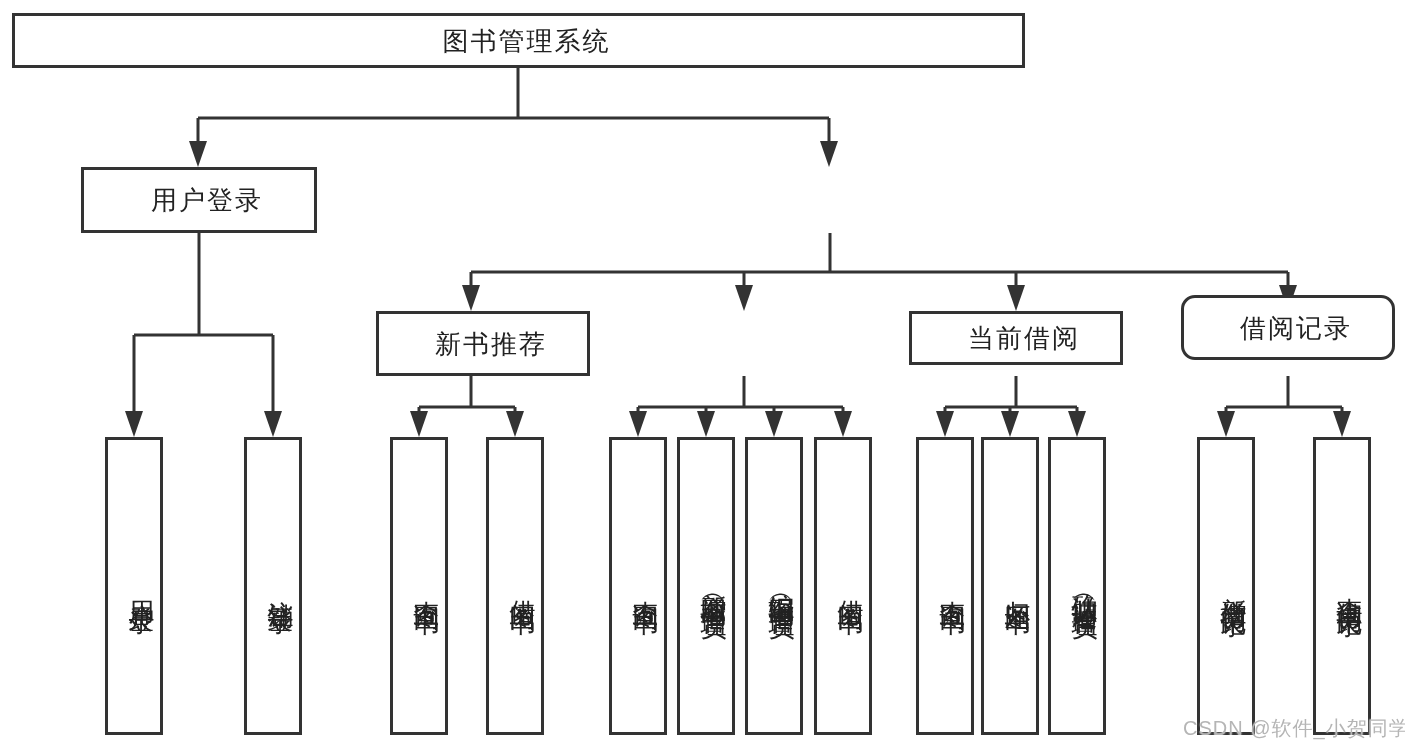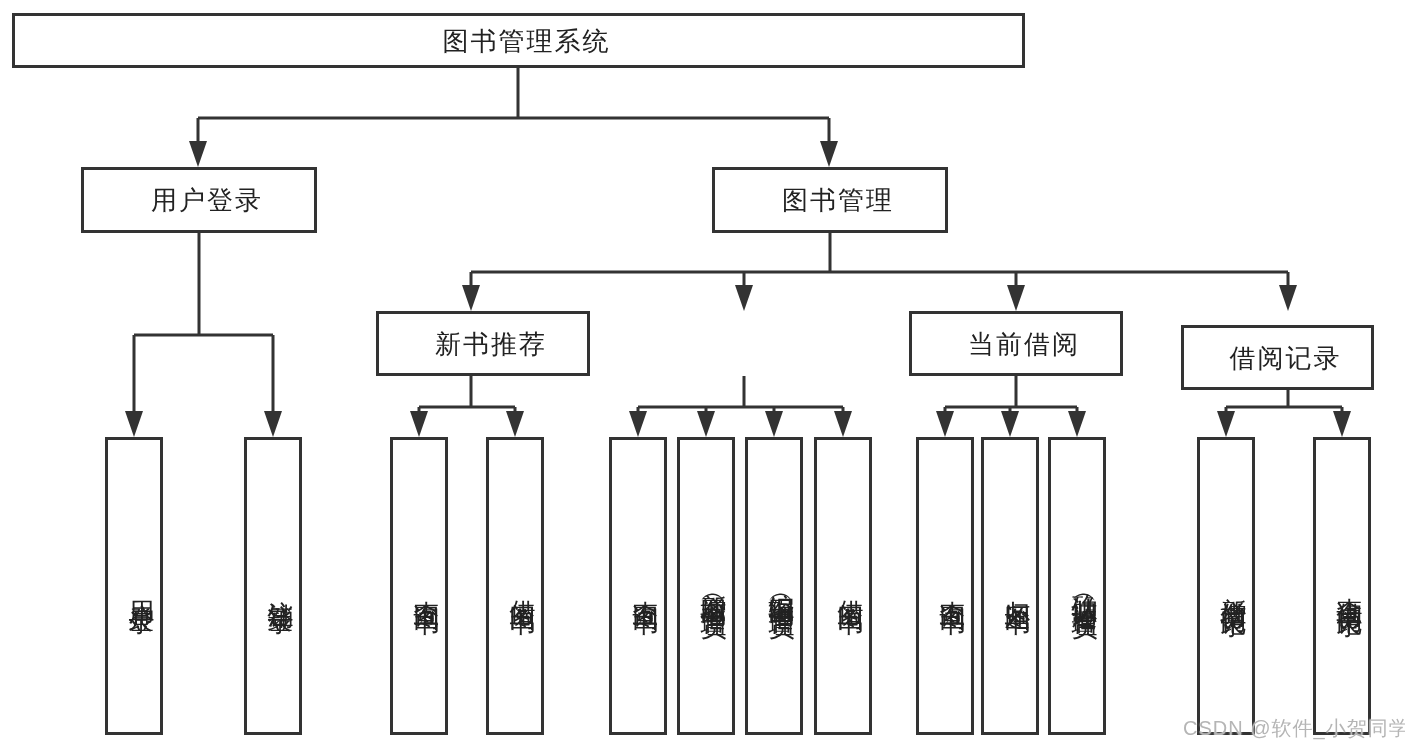--- a/index.html
+++ b/index.html
@@ -98,25 +98,24 @@
       <path d="M1068 411 H1086 L1077 437 Z"></path>
 
       <path d="M1217 411 H1235 L1226 437 Z"></path>
       <path d="M1333 411 H1351 L1342 437 Z"></path>
     </g>
   </svg>
 
   <div class="box hbox" style="left:12px; top:13px; width:1013px; height:55px;">图书管理系统</div>
 
   <div class="box hbox" style="left:81px; top:167px; width:236px; height:66px;">用户登录</div>
-  <div class="box hbox" style="left:712px; top:167px; width:236px; height:66px;">图书管理</div>
 
   <div class="box hbox" style="left:364px; top:311px; width:214px; height:65px;margin-left:12px;">新书推荐</div>
-  <div class="box hbox" style="left:909px; top:311px; width:214px; height:65px;">当前借阅</div>
-  <div class="box hbox" style="left:1181px; top:325px; width:193px; height:65px;">借阅记录</div>
+  <div class="box hbox" style="left:909px; top:311px; width:214px; height:54px;">当前借阅</div>
+  <div class="box hbox" style="left:1181px; top:295px; width:214px; height:65px;border-radius:14px;">借阅记录</div>
 
   <div class="box vbox" style="left:105px; top:437px; width:58px; height:298px;">用户登录</div>
   <div class="box vbox" style="left:244px; top:437px; width:58px; height:298px;">注销登录</div>
 
   <div class="box vbox" style="left:390px; top:437px; width:58px; height:298px;">查询图书</div>
   <div class="box vbox" style="left:486px; top:437px; width:58px; height:298px;">借阅图书</div>
 
   <div class="box vbox" style="left:609px; top:437px; width:58px; height:298px;">查询图书</div>
   <div class="box vbox" style="left:677px; top:437px; width:58px; height:298px;">新增图书（管理员）</div>
   <div class="box vbox" style="left:745px; top:437px; width:58px; height:298px;">编辑图书（管理员）</div>

